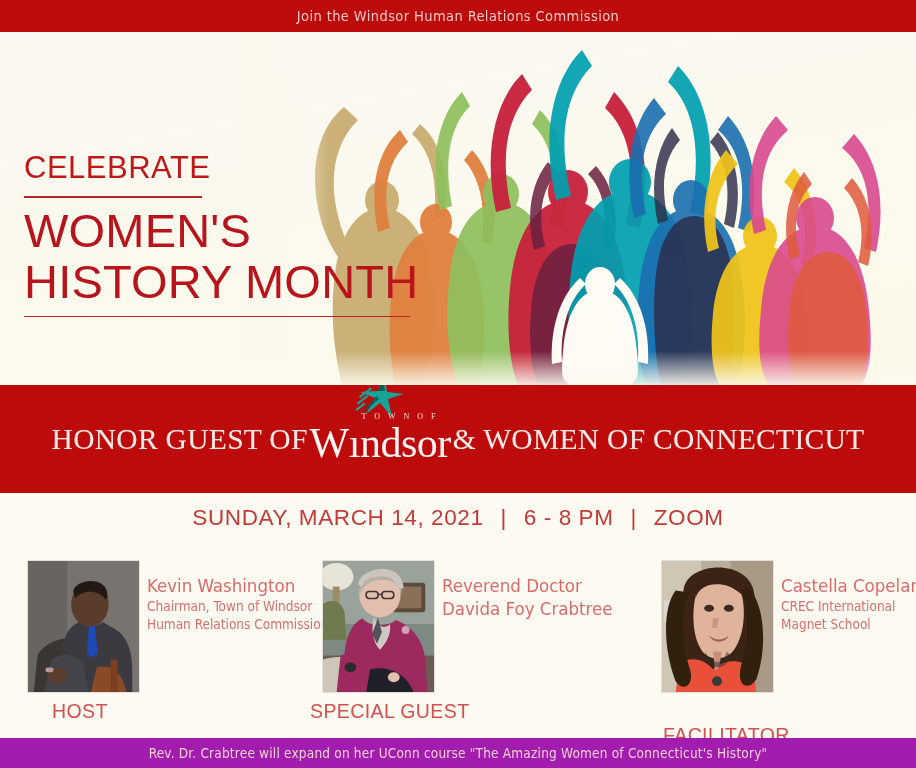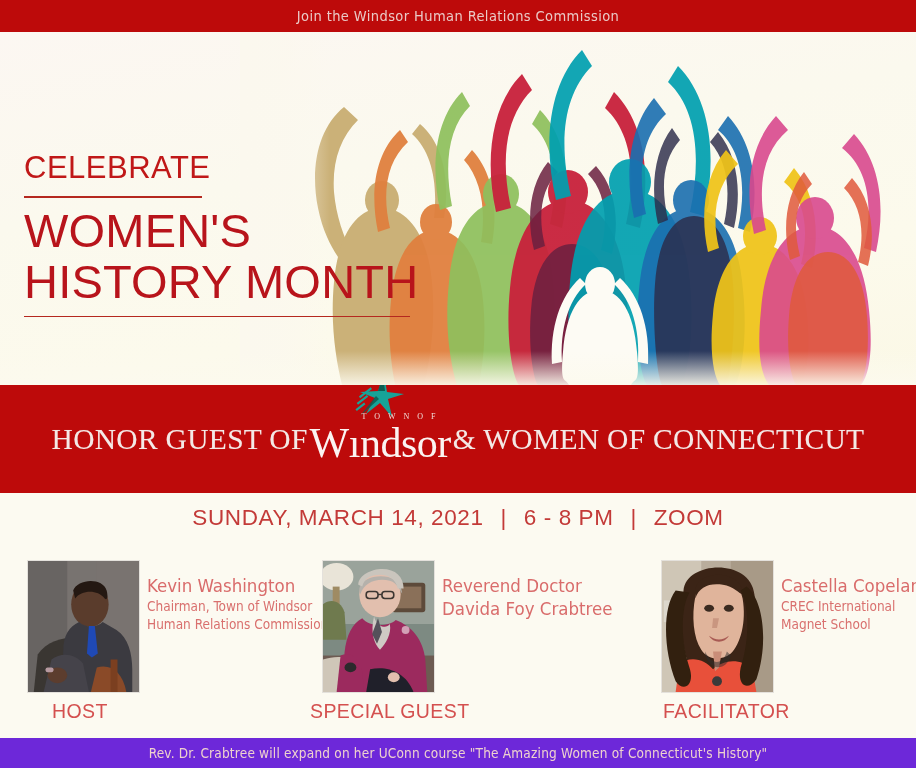--- a/index.html
+++ b/index.html
@@ -127,21 +127,21 @@
   .sp-sub em{ font-style:italic; }
   .role{
     position:absolute; top:140px;
     color:#D4504F; font-size:19.5px; letter-spacing:.4px;
     font-family:"Liberation Sans", sans-serif;
   }
 
   
   .footer{
     position:absolute; left:0; top:738px; width:916px; height:30px;
-    background:#6d28d9; display:flex; align-items:center; justify-content:center;
+    background:#a21caf; display:flex; align-items:center; justify-content:center;
   }
   .footer-text{
     color:#EFD2CE; font-size:13.5px; letter-spacing:.2px; white-space:nowrap;
     font-family:"DejaVu Sans Condensed","Liberation Sans", sans-serif;
   }
 </style>
 </head>
 <body>
 
 <div class="flyer">
@@ -369,21 +369,21 @@
             <circle cx="56" cy="122" r="5" fill="#3a3a3a"></circle>
             <path d="M86 26 C104 40 108 86 96 120 C88 132 76 128 80 108 C90 78 88 44 80 30 Z" fill="#32200f"></path>
             <path d="M14 30 C0 48 2 92 14 122 C22 134 34 126 28 108 C18 78 20 46 28 32 Z" fill="#32200f"></path>
           </svg>
         </div>
         <div class="sp-info">
           <div class="sp-name">Castella Copeland</div>
           <div class="sp-sub">CREC International<br>Magnet School</div>
         </div>
       </div>
-      <div class="role" style="left:2px;">FACILITATOR</div>
+      <div class="role" style="left:2px;margin-top:24px;">FACILITATOR</div>
     </div>
 
   </div>
 
   <div class="footer">
     <div class="footer-text">Rev. Dr. Crabtree will expand on her UConn course "The Amazing Women of Connecticut's History"</div>
   </div>
 
 </div>
 

